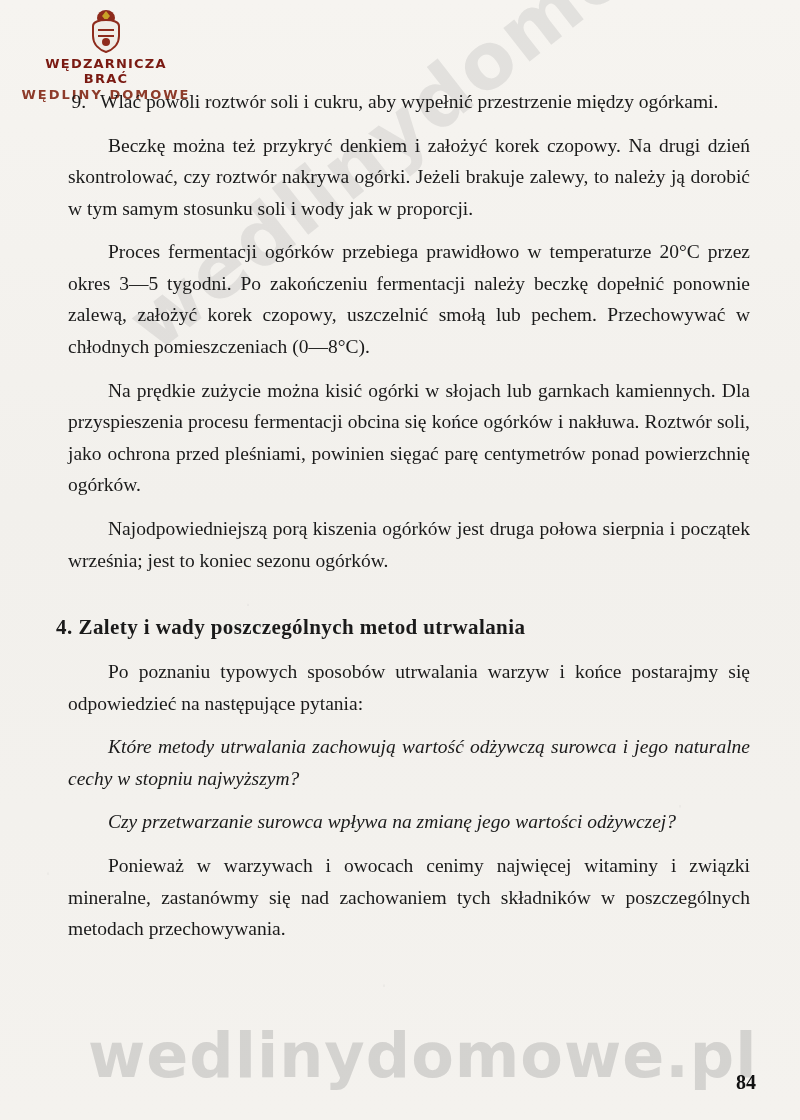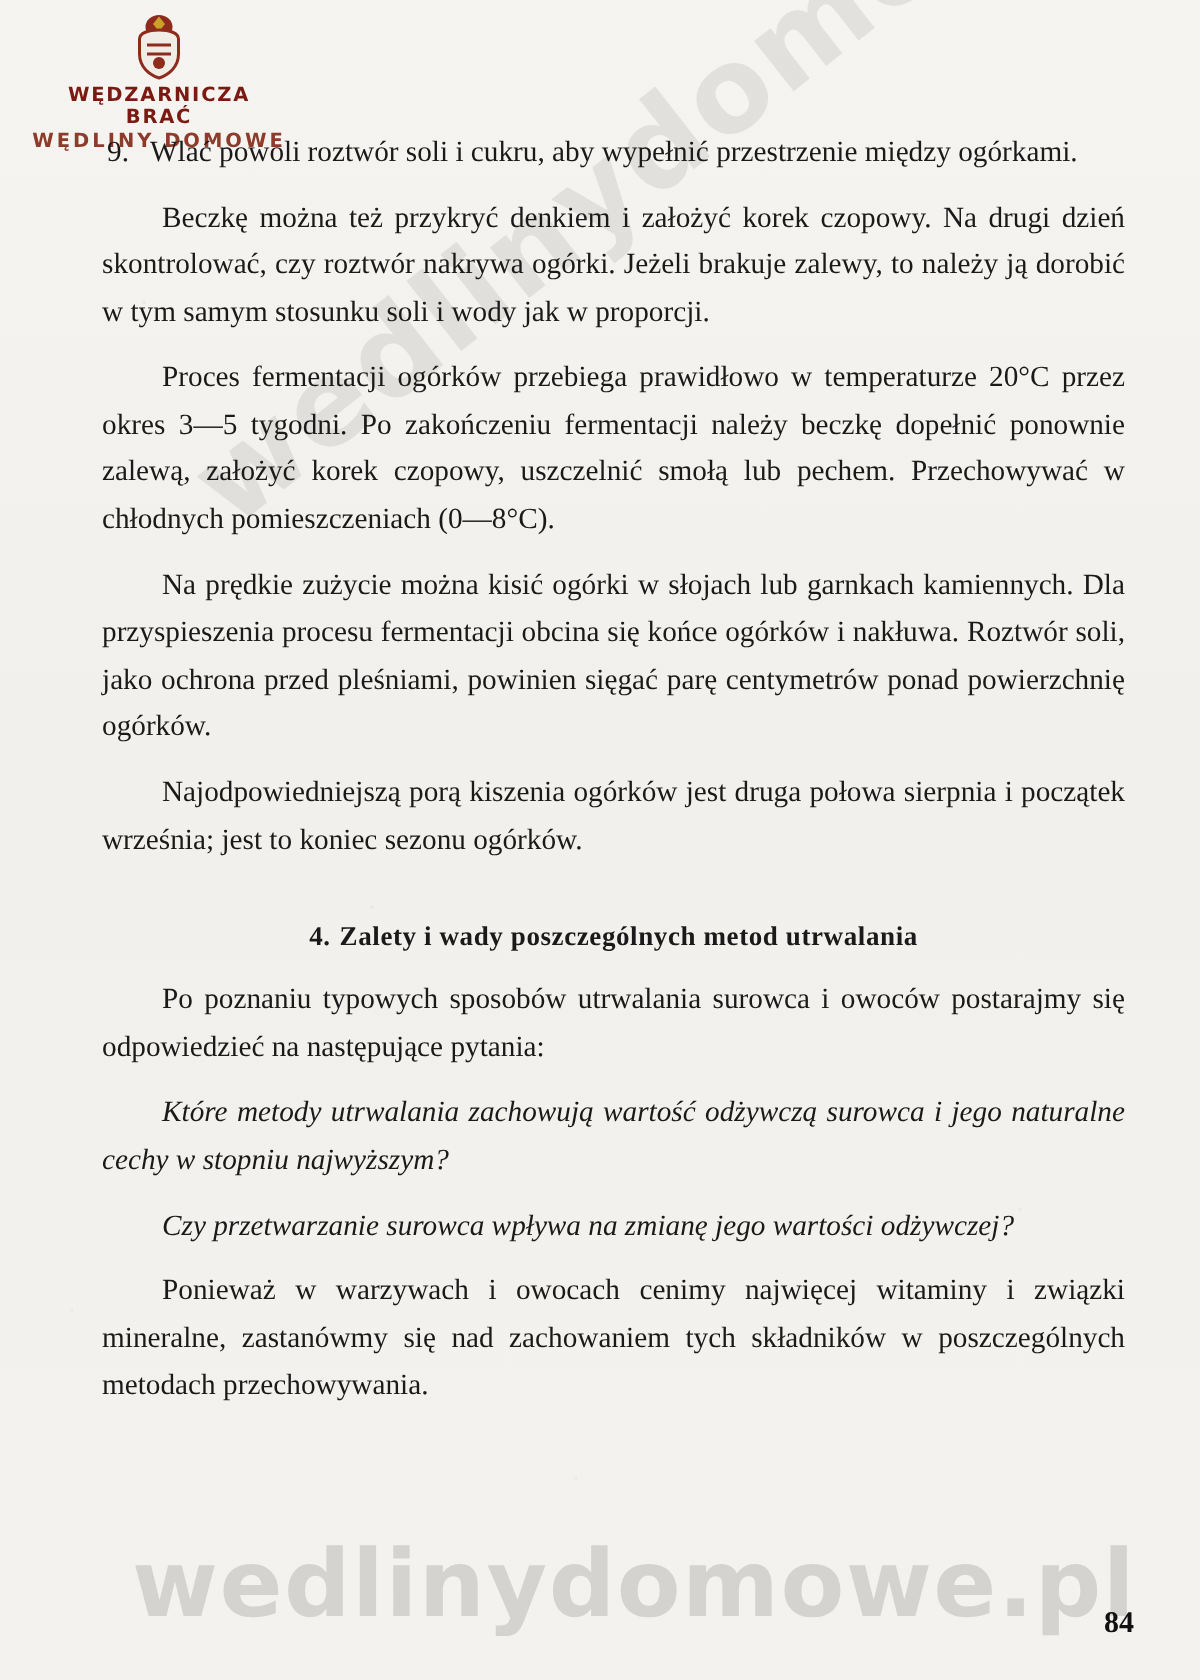--- a/index.html
+++ b/index.html
@@ -124,22 +124,21 @@
     text-align: justify;
   }
 
   .indent {
     text-indent: 40px;
   }
 
   .section-heading {
     font-family: "Liberation Serif", serif;
     font-weight: bold;
-    font-size: 18px;
-    text-align: center;
+    font-size: 21px;
     margin: 34px 0 12px 0;
     letter-spacing: 0.4px;
   }
   .section-heading .secnum {
     margin-right: 6px;
   }
 
   .italic-q {
     font-style: italic;
     text-indent: 40px;
@@ -185,21 +184,21 @@
 
   <p class="indent">Beczkę można też przykryć denkiem i założyć korek czopowy. Na drugi dzień skontrolować, czy roztwór nakrywa ogórki. Jeżeli brakuje zalewy, to należy ją dorobić w tym samym stosunku soli i wody jak w proporcji.</p>
   <p class="indent">Proces fermentacji ogórków przebiega prawidłowo w temperaturze 20°C przez okres 3—5 tygodni. Po zakończeniu fermentacji należy beczkę dopełnić ponownie zalewą, założyć korek czopowy, uszczelnić smołą lub pechem. Przechowywać w chłodnych pomieszczeniach (0—8°C).</p>
   <p class="indent">Na prędkie zużycie można kisić ogórki w słojach lub garnkach kamiennych. Dla przyspieszenia procesu fermentacji obcina się końce ogórków i nakłuwa. Roztwór soli, jako ochrona przed pleśniami, powinien sięgać parę centymetrów ponad powierzchnię ogórków.</p>
   <p class="indent">Najodpowiedniejszą porą kiszenia ogórków jest druga połowa sierpnia i początek września; jest to koniec sezonu ogórków.</p>
 
   <div class="section-heading">
     <span class="secnum">4.</span><span>Zalety i wady poszczególnych metod utrwalania</span>
   </div>
 
-  <p class="indent">Po poznaniu typowych sposobów utrwalania surowca i owoców postarajmy się odpowiedzieć na następujące pytania:</p>
+  <p class="indent">Po poznaniu typowych sposobów utrwalania warzyw i końce postarajmy się odpowiedzieć na następujące pytania:</p>
 
   <p class="italic-q">Które metody utrwalania zachowują wartość odżywczą surowca i jego naturalne cechy w stopniu najwyższym?</p>
   <p class="italic-q">Czy przetwarzanie surowca wpływa na zmianę jego wartości odżywczej?</p>
 
   <p class="indent">Ponieważ w warzywach i owocach cenimy najwięcej witaminy i związki mineralne, zastanówmy się nad zachowaniem tych składników w poszczególnych metodach przechowywania.</p>
 </div>
 
 <div class="page-number">84</div>
 
 </body></html>

